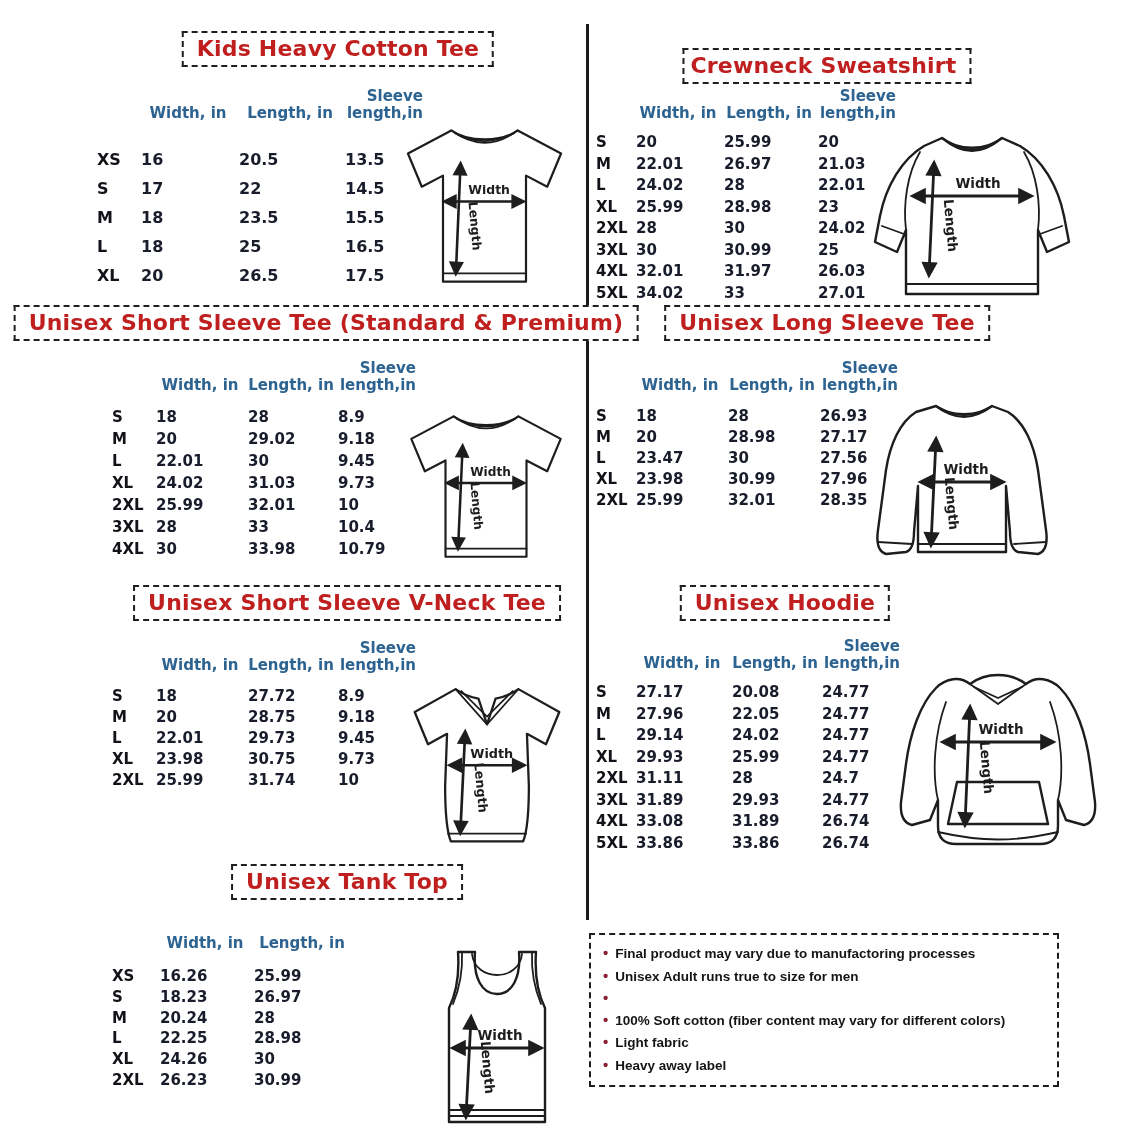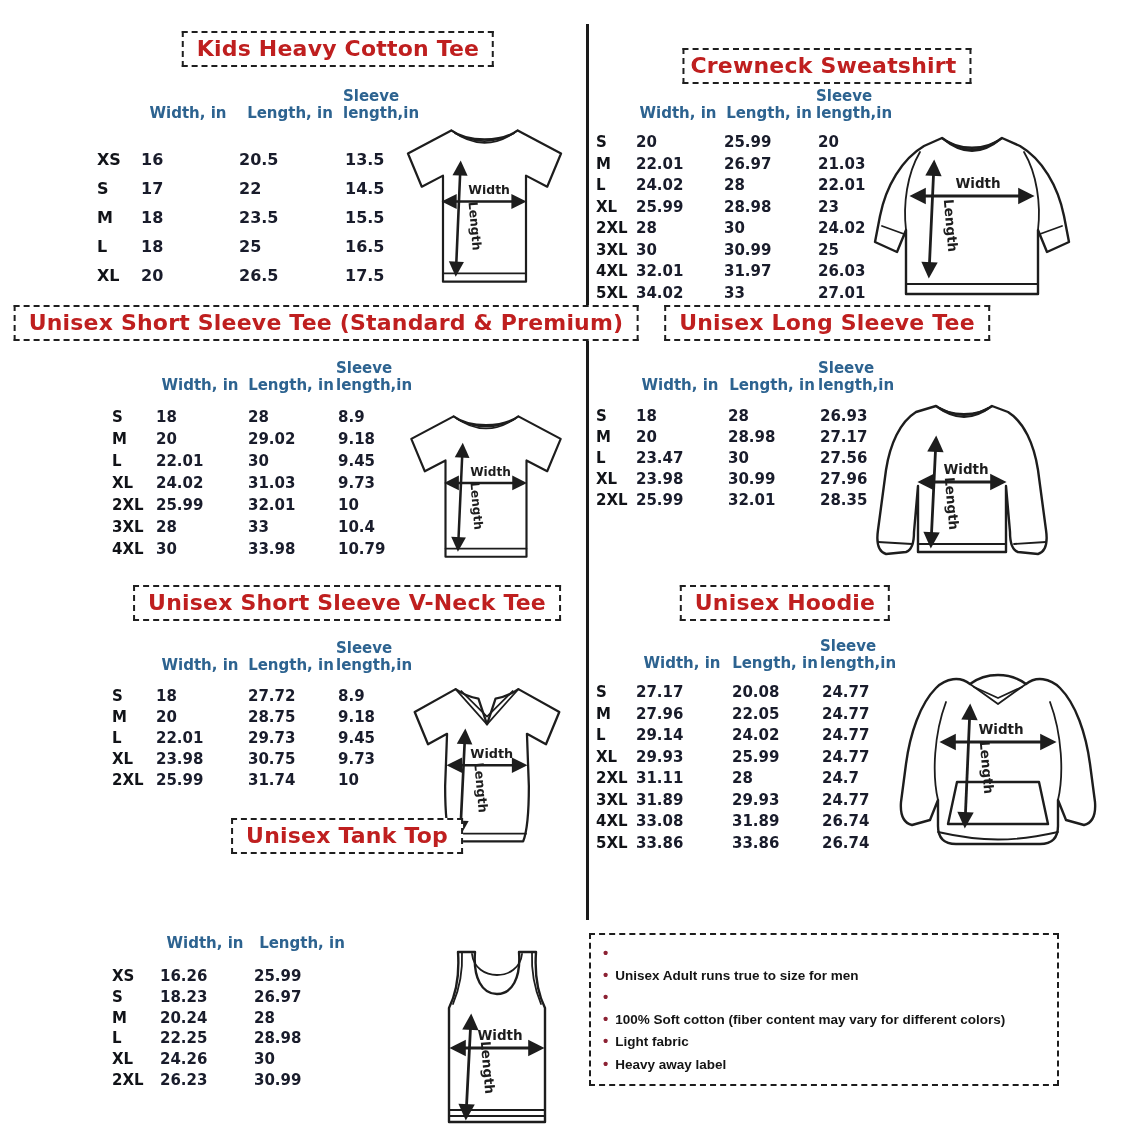--- a/index.html
+++ b/index.html
@@ -16,21 +16,21 @@
     padding:3px 13px 4px 13px;white-space:nowrap;
     font-size:22px;font-weight:bold;color:#bf1f1f;letter-spacing:.2px;
   }
   
   .table{
     position:absolute;display:grid;grid-template-columns:var(--cols);
   }
   .tcell{font-weight:bold;}
   .tcell.th{
     height:42px;display:flex;align-items:flex-end;justify-content:center;
-    text-align:left;color:#2d6390;font-size:15px;line-height:17px;padding-bottom:2px;
+    text-align:right;color:#2d6390;font-size:15px;line-height:17px;padding-bottom:2px;
   }
   .kids .tcell.th{height:40px;}
   .tspace{grid-column:1/-1;height:var(--gap);}
   .tcell.size{color:#111318;font-size:15px;line-height:var(--lh);padding-left:4px;}
   .tcell.val{color:#191c2b;font-size:15px;line-height:var(--lh);padding-left:2px;}
   .kids .tcell.size,.kids .tcell.val{font-size:16px;}
   
   .garment{position:absolute;}
   .garment path,.garment line{stroke:#1d1d1d;fill:none;stroke-linejoin:round;stroke-linecap:round;}
   .garment .body{fill:#ffffff;stroke-width:2.4;}
@@ -355,21 +355,21 @@
         <path class="detail" d="M176,142 C182,116 180,76 168,44"></path>
       </g>
       <line class="arrow" x1="62" y1="84" x2="170" y2="84" marker-start="url(#ah)" marker-end="url(#ah)"></line>
       <line class="arrow" x1="88" y1="50" x2="83" y2="166" marker-start="url(#ah)" marker-end="url(#ah)"></line>
       <text x="119" y="76" text-anchor="middle">Width</text>
       <text x="100" y="110" text-anchor="middle" transform="rotate(85 100 110)">Length</text>
     </svg>
   </section>
 
   <section>
-    <div class="title-box" style="left:347px;top:818px;">Unisex Tank Top</div>
+    <div class="title-box" style="left:347px;top:864px;">Unisex Tank Top</div>
     <div class="table" style="left:108px;top:910px;--cols:50px 94px 100px;--lh:20.8px;--gap:12px;">
         <div class="tcell th corner"></div>
         <div class="tcell th">Width, in</div>
         <div class="tcell th">Length, in</div>
         <div class="tspace"></div>
         <div class="tcell size">XS</div>
         <div class="tcell val">16.26</div>
         <div class="tcell val">25.99</div>
         <div class="tcell size">S</div>
         <div class="tcell val">18.23</div>
@@ -399,20 +399,21 @@
       <line class="arrow" x1="36" y1="102" x2="122" y2="102" marker-start="url(#ah)" marker-end="url(#ah)"></line>
       <line class="arrow" x1="53" y1="72" x2="48" y2="170" marker-start="url(#ah)" marker-end="url(#ah)"></line>
       <text x="82" y="94" text-anchor="middle">Width</text>
       <text x="65" y="122" text-anchor="middle" transform="rotate(85 65 122)">Length</text>
     </svg>
   </section>
 
   <div class="notes">
       <div class="note">
         <span class="bullet">•</span>
+        <span>Final product may vary due to manufactoring processes</span>
       </div>
       <div class="note">
         <span class="bullet">•</span>
         <span>Unisex Adult runs true to size for men</span>
       </div>
       <div class="note">
         <span class="bullet">•</span>
       </div>
       <div class="note">
         <span class="bullet">•</span>

